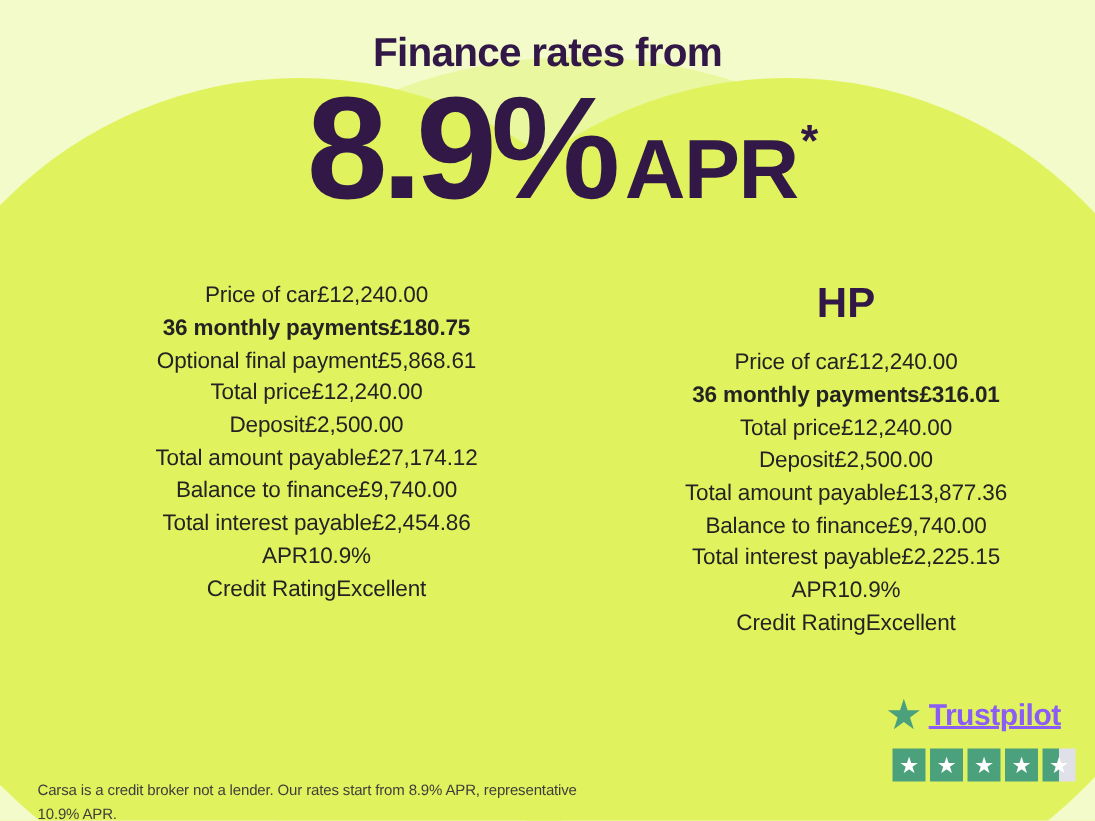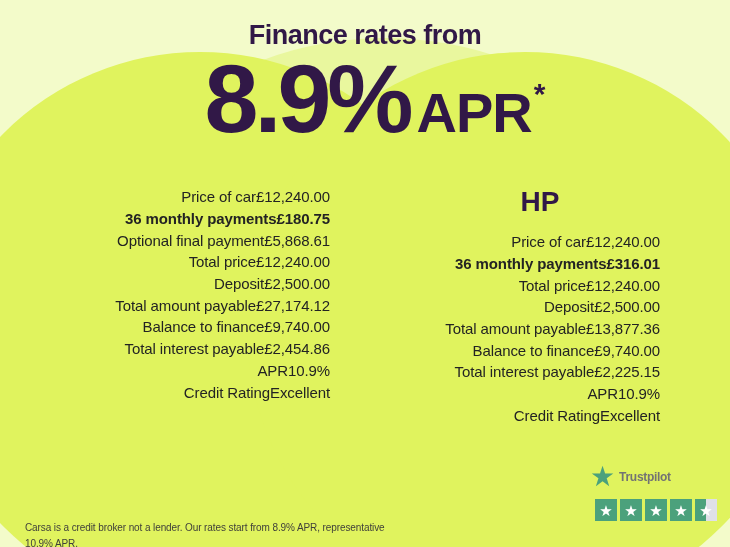--- a/index.html
+++ b/index.html
@@ -47,29 +47,29 @@
     font-size:56px;font-weight:bold;letter-spacing:-1px;line-height:1;
     margin-left:7px;
   }
   .rate-note{
     font-size:30px;font-weight:bold;line-height:1;
     position:relative;top:-28px;margin-left:2px;
   }
 
   .fin-table{position:absolute;top:186px;}
   .fin-table.pcp{left:92px;width:238px;}
-  .fin-table.hp{left:420px;width:240px;}
+  .fin-table.hp{left:444px;width:240px;}
   .fin-table h2{
     margin:0 0 13px 0;
     text-align:center;
     font-size:28px;font-weight:bold;
     color:var(--purple,#311847);
   }
   .row{
-    display:flex;justify-content:flex-end;align-items:center;
+    display:flex;justify-content:center;align-items:center;
     height:21.7px;
     font-size:15px;
     color:var(--text,#232323);
     letter-spacing:-0.1px;
   }
   .row.bold{font-weight:bold;}
 
   .disclaimer{
     position:absolute;left:25px;top:520px;width:380px;
     font-size:10px;line-height:16px;letter-spacing:-0.1px;
@@ -79,22 +79,23 @@
 
   .tp-logo{
     position:absolute;left:590px;top:463px;
     display:flex;align-items:center;gap:4px;
   }
   .tp-logo-star{
     font-size:28px;line-height:28px;
     color:var(--tp,#4ba17c);
   }
   .tp-brand{
-    font-size:12px;font-weight:bold;letter-spacing:-0.3px;
-    color:#737373;
+    font-size:20px;font-weight:bold;letter-spacing:-0.3px;
+    color:#8b5cf6;
+    text-decoration:underline;
   }
   .tp-rating{
     position:absolute;left:595px;top:499px;
     display:flex;gap:3px;
   }
   .tp-box{
     width:22px;height:22px;
     display:flex;align-items:center;justify-content:center;
     background:var(--tp,#4ba17c);
     color:#ffffff;font-size:15px;line-height:1;

